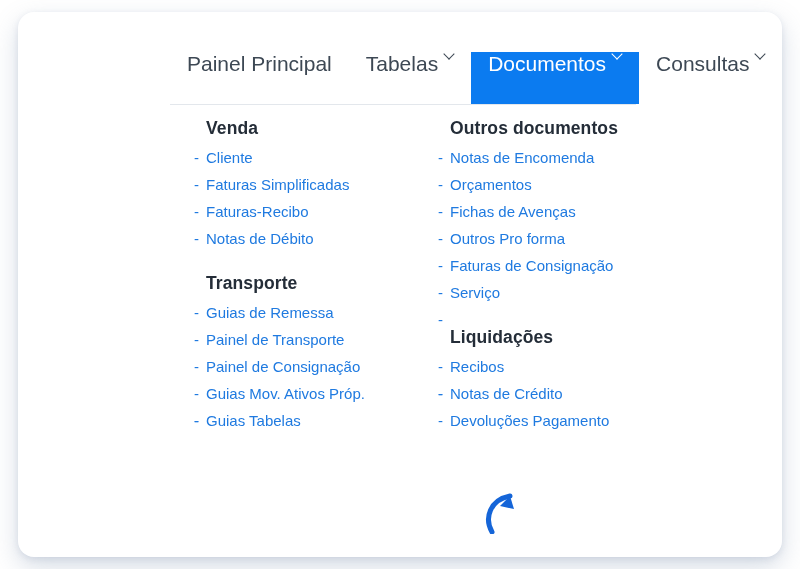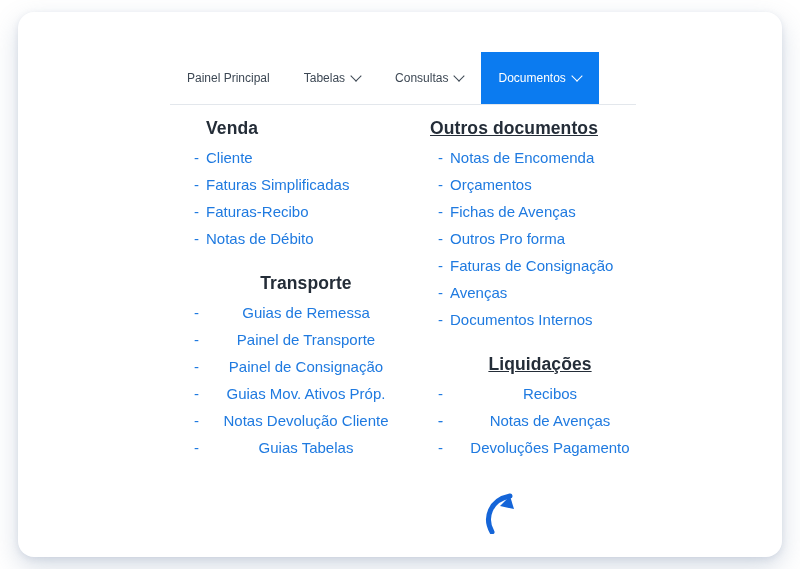--- a/index.html
+++ b/index.html
@@ -32,24 +32,23 @@
     left: 152px;
     top: 40px;
     width: 466px;
     height: 52px;
     border-bottom: 1px solid #e3e7ec;
     display: flex;
     align-items: stretch;
   }
   .nav-item {
     display: flex;
-    align-items: center;
     gap: 7px;
     padding: 0 17px;
-    font-size: 12px;
+    font-size: 21px;
     color: #3d4854;
     cursor: pointer;
     white-space: nowrap;
   }
   .nav-item.active {
     background: #0b7bf0;
     color: #ffffff;
   }
   .caret {
     display: inline-block;
@@ -76,21 +75,21 @@
     left: 152px;
     top: 106px;
     width: 480px;
     display: flex;
     gap: 8px;
   }
   .menu-col {
     width: 240px;
   }
   .group { margin-bottom: 18px; }
-  .group:last-child { margin-bottom: 0; text-align: center; }
+  .group:last-child { margin-bottom: 0; }
 
   .group-title {
     font-size: 17.5px;
     font-weight: bold;
     color: #242d38;
     margin: 0 0 10px 36px;
     letter-spacing: .1px;
   }
   .group.second-title { margin-top: 26px; }
 
@@ -104,21 +103,21 @@
     position: relative;
   }
   .menu-link .dash {
     position: absolute;
     left: -12px;
     top: 0;
     color: #1f7ae0;
   }
 
   
-  #col-right .group-title { margin-left: 16px; text-decoration: underline; }
+  #col-right .group-title { margin-left: 36px; }
   #col-right .menu-link { margin-left: 36px; }
 
   
   #arrow-annotation {
     position: absolute;
     left: 462px;
     top: 462px;
     width: 70px;
     height: 60px;
     pointer-events: none;
@@ -130,28 +129,28 @@
 <div id="app-card">
 
   <div id="nav">
     <div class="nav-item">
       <span>Painel Principal</span>
     </div>
     <div class="nav-item">
       <span>Tabelas</span>
       <span class="caret"></span>
     </div>
+    <div class="nav-item active">
+      <span>Documentos</span>
+      <span class="caret"></span>
+    </div>
     <div class="nav-item">
       <span>Consultas</span>
       <span class="caret"></span>
     </div>
-    <div class="nav-item active">
-      <span>Documentos</span>
-      <span class="caret"></span>
-    </div>
   </div>
 
   <div id="menu-panel">
 
     <div class="menu-col" id="col-left">
 
       <div class="group">
         <div class="group-title">Venda</div>
         <a class="menu-link">
           <span class="dash">-</span>
@@ -184,21 +183,20 @@
         <a class="menu-link">
           <span class="dash">-</span>
           <span>Painel de Consignação</span>
         </a>
         <a class="menu-link">
           <span class="dash">-</span>
           <span>Guias Mov. Ativos Próp.</span>
         </a>
         <a class="menu-link">
           <span class="dash">-</span>
-          <span>Notas Devolução Cliente</span>
         </a>
         <a class="menu-link">
           <span class="dash">-</span>
           <span>Guias Tabelas</span>
         </a>
       </div>
 
     </div>
 
     <div class="menu-col" id="col-right">
@@ -220,40 +218,39 @@
         <a class="menu-link">
           <span class="dash">-</span>
           <span>Outros Pro forma</span>
         </a>
         <a class="menu-link">
           <span class="dash">-</span>
           <span>Faturas de Consignação</span>
         </a>
         <a class="menu-link">
           <span class="dash">-</span>
-          <span>Avenças</span>
-        </a>
-        <a class="menu-link">
-          <span class="dash">-</span>
-          <span>Documentos Internos</span>
+          <span>Serviço</span>
+        </a>
+        <a class="menu-link">
+          <span class="dash">-</span>
         </a>
       </div>
 
       <div class="group second-title">
         <div class="group-title">Liquidações</div>
         <a class="menu-link">
           <span class="dash">-</span>
           <span>Recibos</span>
         </a>
         <a class="menu-link">
           <span class="dash">-</span>
         </a>
         <a class="menu-link">
           <span class="dash">-</span>
-          <span>Notas de Avenças</span>
+          <span>Notas de Crédito</span>
         </a>
         <a class="menu-link">
           <span class="dash">-</span>
           <span>Devoluções Pagamento</span>
         </a>
       </div>
 
     </div>
   </div>
 

